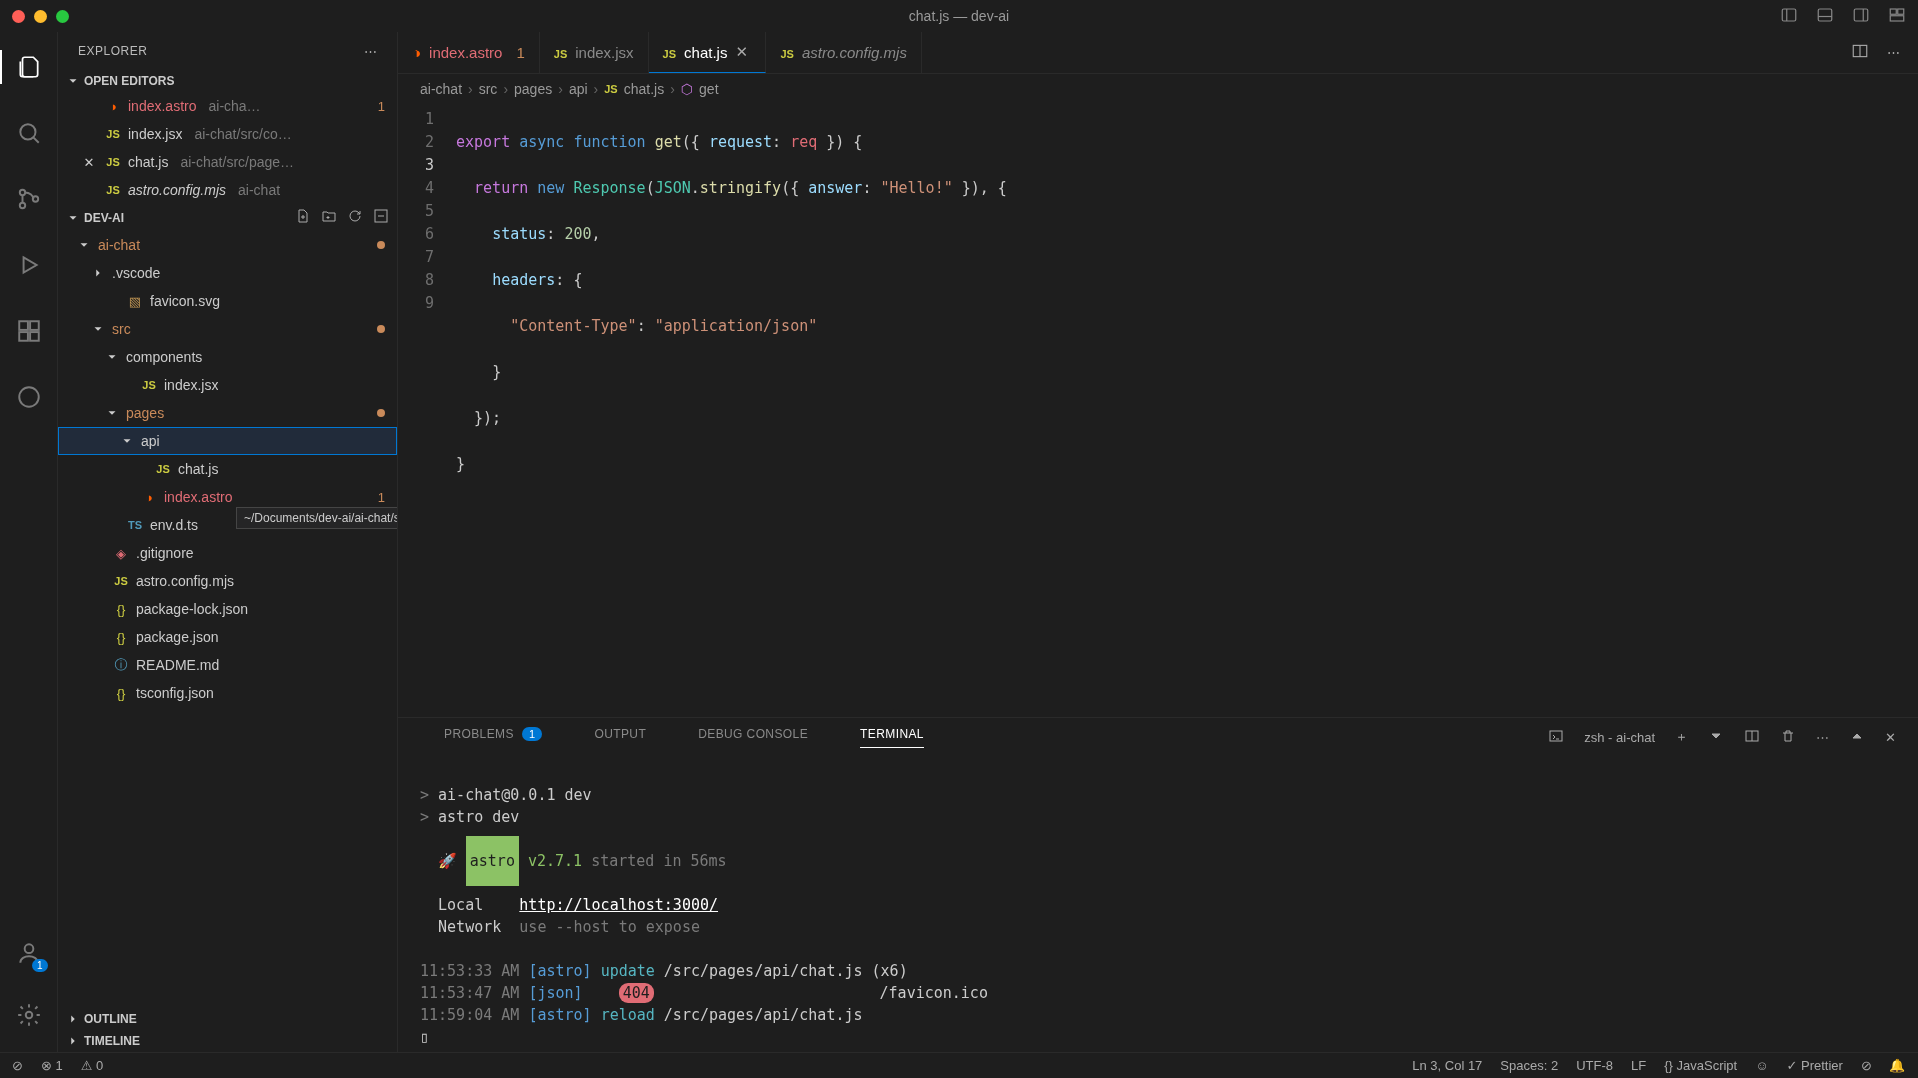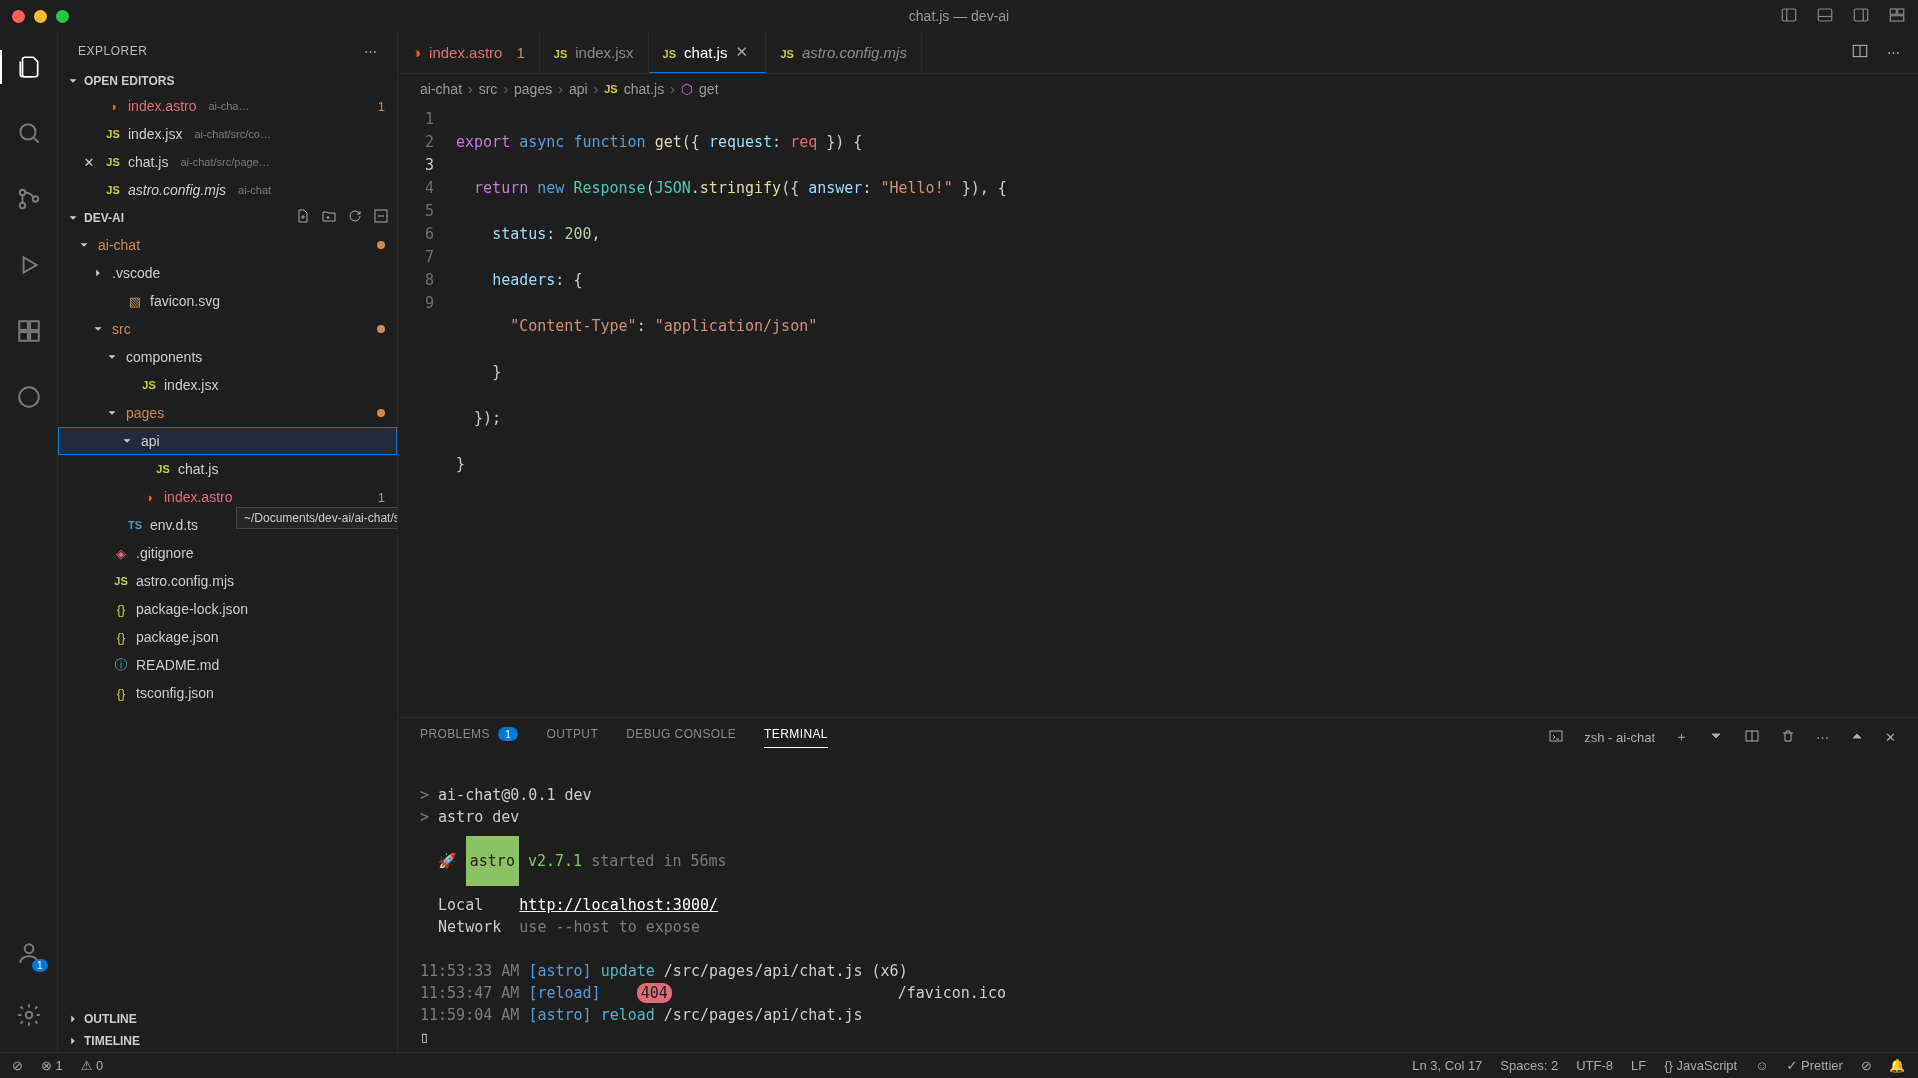--- a/index.html
+++ b/index.html
@@ -117,21 +117,21 @@
   gap: 6px;
   padding-right: 12px;
 }
 .tree-item.selected {
   background: #212b3a;
   border: 1px solid #0078d4;
 }
 .tree-item .chev { width: 16px; display: inline-flex; justify-content: center; }
 .tree-item .ficon { width: 18px; display: inline-flex; justify-content: center; font-size: 13px; }
 .tree-item .lbl { white-space: nowrap; overflow: hidden; text-overflow: ellipsis; }
-.tree-item .detail { color: #7a7a7a; margin-left: 6px; font-size: 11px; }
+.tree-item .detail { color: #7a7a7a; margin-left: 6px; font-size: 14px; }
 .tree-item .counter { margin-left: auto; color: #c98a5a; font-size: 13px; }
 .tree-item .dot {
   margin-left: auto;
   width: 8px; height: 8px;
   background: #c98a5a;
   border-radius: 50%;
 }
 .color-dirty { color: #c98a5a; }
 .color-err { color: #e06c75; }
 
@@ -223,20 +223,21 @@
 }
 .panel-tab {
   font-size: 12px;
   letter-spacing: 0.4px;
   color: #8a8a8a;
   cursor: pointer;
   padding-bottom: 6px;
   display: flex;
   gap: 8px;
   align-items: center;
+  margin-left: 24px;
 }
 .panel-tab.active { color: #fff; border-bottom: 1px solid #fff; }
 .panel-tab .badge { background: #0078d4; color: #fff; border-radius: 10px; padding: 1px 7px; font-size: 11px; }
 .panel-tabs .right { margin-left: auto; display: flex; gap: 20px; align-items: center; color: #aaa; }
 .panel-tabs .right svg { width: 16px; height: 16px; stroke: #aaa; }
 
 .terminal {
   flex: 1;
   font-family: "SF Mono", Menlo, Consolas, monospace;
   font-size: 15px;
@@ -695,21 +696,21 @@
       <div class="terminal">
 <span class="t-dim">&gt;</span> <span>ai-chat@0.0.1 dev</span>
 <span class="t-dim">&gt;</span> <span>astro dev</span>
 
   🚀 <span class="t-green-bg">astro</span> <span class="t-green">v2.7.1</span> <span class="t-dim">started in 56ms</span>
 
   <span>Local</span>    <span class="t-blue-u">http://localhost:3000/</span>
   <span>Network</span>  <span class="t-dim">use --host to expose</span>
 
 <span class="t-dim">11:53:33 AM</span> <span class="t-blue">[astro]</span> <span class="t-cyan">update</span> <span>/src/pages/api/chat.js (x6)</span>
-<span class="t-dim">11:53:47 AM</span> <span class="t-blue">[reload]</span>    <span class="t-redbg">404</span>                         <span>/favicon.ico</span>
+<span class="t-dim">11:53:47 AM</span> <span class="t-blue">[json]</span>    <span class="t-redbg">404</span>                         <span>/favicon.ico</span>
 <span class="t-dim">11:59:04 AM</span> <span class="t-blue">[astro]</span> <span class="t-cyan">reload</span> <span>/src/pages/api/chat.js</span>
 ▯</div>
     </div>
   </div>
 </div>
 
 <div class="statusbar">
   <span>⊘</span>
   <span>⊗ <span>1</span></span>
   <span>⚠ <span>0</span></span>

